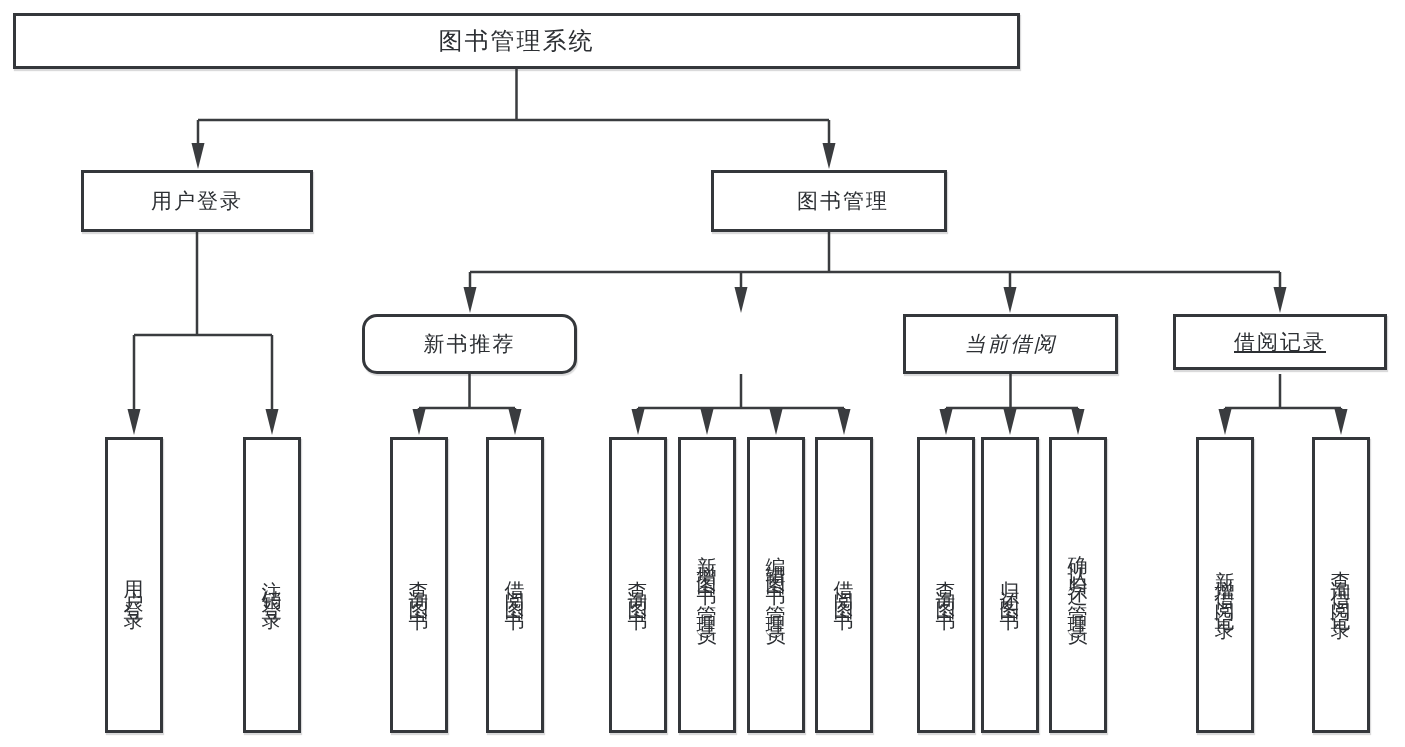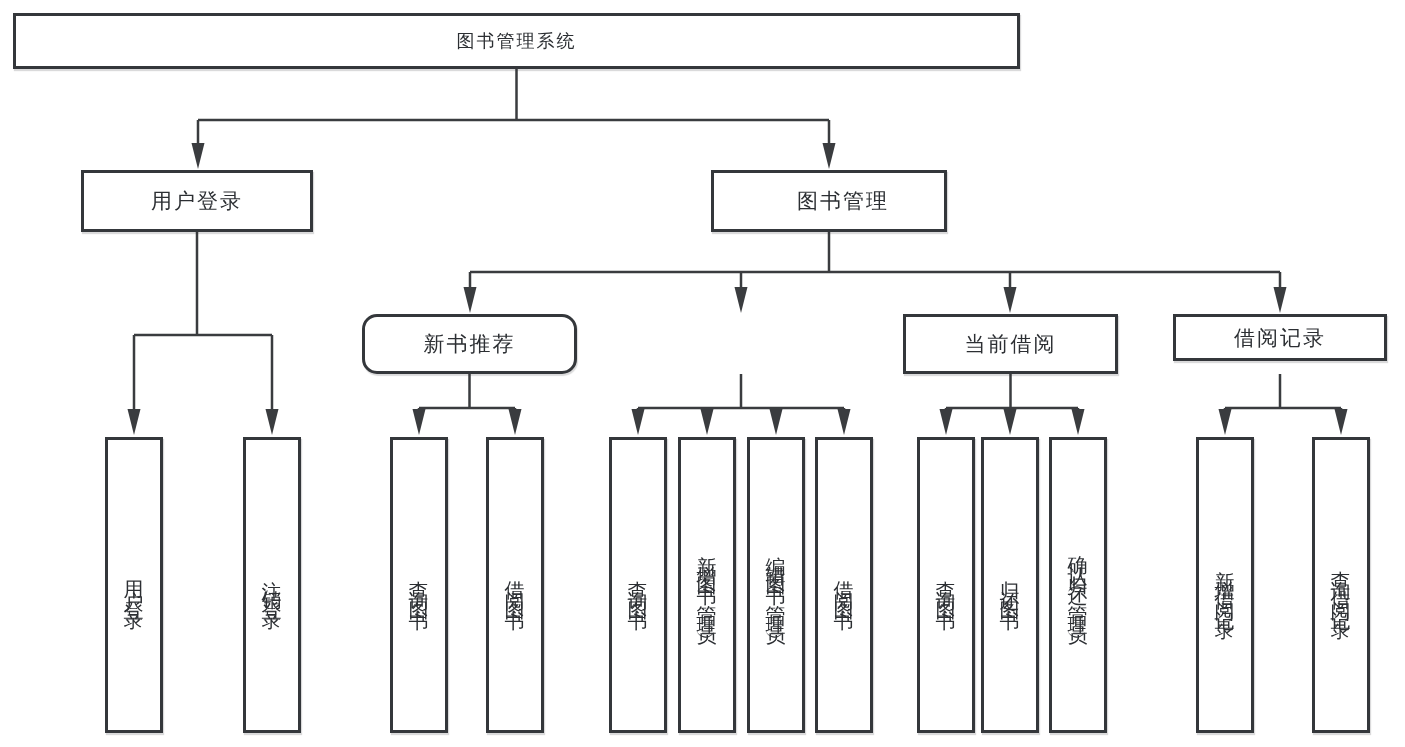--- a/index.html
+++ b/index.html
@@ -33,21 +33,21 @@
     display: flex;
     align-items: center;
     justify-content: center;
     box-shadow: 1px 2px 1px rgba(50,52,58,0.18);
   }
   .h-node {
     font-size: 21px;
     letter-spacing: 2px;
     white-space: nowrap;
   }
-  .root-node { font-size: 18px; }
+  .root-node { font-size: 24px; }
   .v-node {
     writing-mode: vertical-rl;
     text-orientation: mixed;
     font-size: 20px;
     letter-spacing: 10px;
     line-height: 1.1;
   }
   .watermark {
     position: absolute;
     right: 5px;
@@ -98,22 +98,22 @@
     <polygon class="head" points="1218.5,409 1231.5,409 1225,435"></polygon>
     <polygon class="head" points="1334.5,409 1347.5,409 1341,435"></polygon>
   </svg>
 
   <div class="node h-node root-node" style="left:13px; top:13px; width:1007px; height:56px;">图书管理系统</div>
 
   <div class="node h-node" style="left:81px; top:170px; width:232px; height:62px;">用户登录</div>
   <div class="node h-node" style="left:711px; top:170px; width:236px; height:62px;padding-left:28px;">图书管理</div>
 
   <div class="node h-node" style="left:362px; top:314px; width:215px; height:60px;border-radius:15px;">新书推荐</div>
-  <div class="node h-node" style="left:903px; top:314px; width:215px; height:60px;">当前借阅</div>
-  <div class="node h-node" style="left:1173px; top:314px; width:214px; height:47px;">借阅记录</div>
+  <div class="node h-node" style="left:903px; top:314px; width:215px; height:60px;font-style:italic;">当前借阅</div>
+  <div class="node h-node" style="left:1173px; top:314px; width:214px; height:56px;text-decoration:underline;">借阅记录</div>
 
   <div class="node v-node" style="left:105px; top:437px; width:58px; height:296px;">用户登录</div>
   <div class="node v-node" style="left:243px; top:437px; width:58px; height:296px;">注销登录</div>
 
   <div class="node v-node" style="left:390px; top:437px; width:58px; height:296px;">查询图书</div>
   <div class="node v-node" style="left:486px; top:437px; width:58px; height:296px;">借阅图书</div>
 
   <div class="node v-node" style="left:609px; top:437px; width:58px; height:296px;">查询图书</div>
   <div class="node v-node" style="left:678px; top:437px; width:58px; height:296px;">新增图书（管理员）</div>
   <div class="node v-node" style="left:747px; top:437px; width:58px; height:296px;">编辑图书（管理员）</div>

